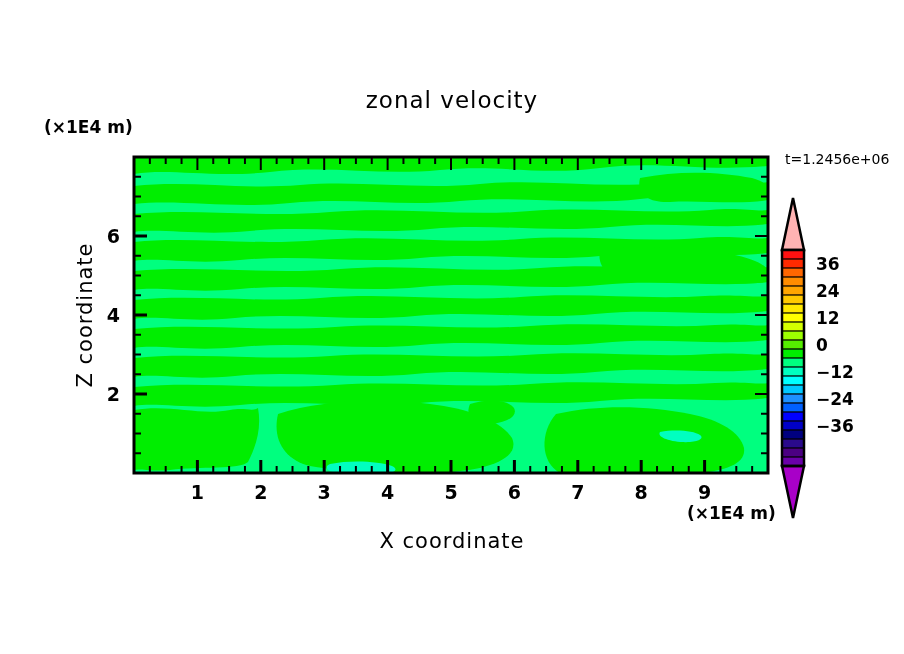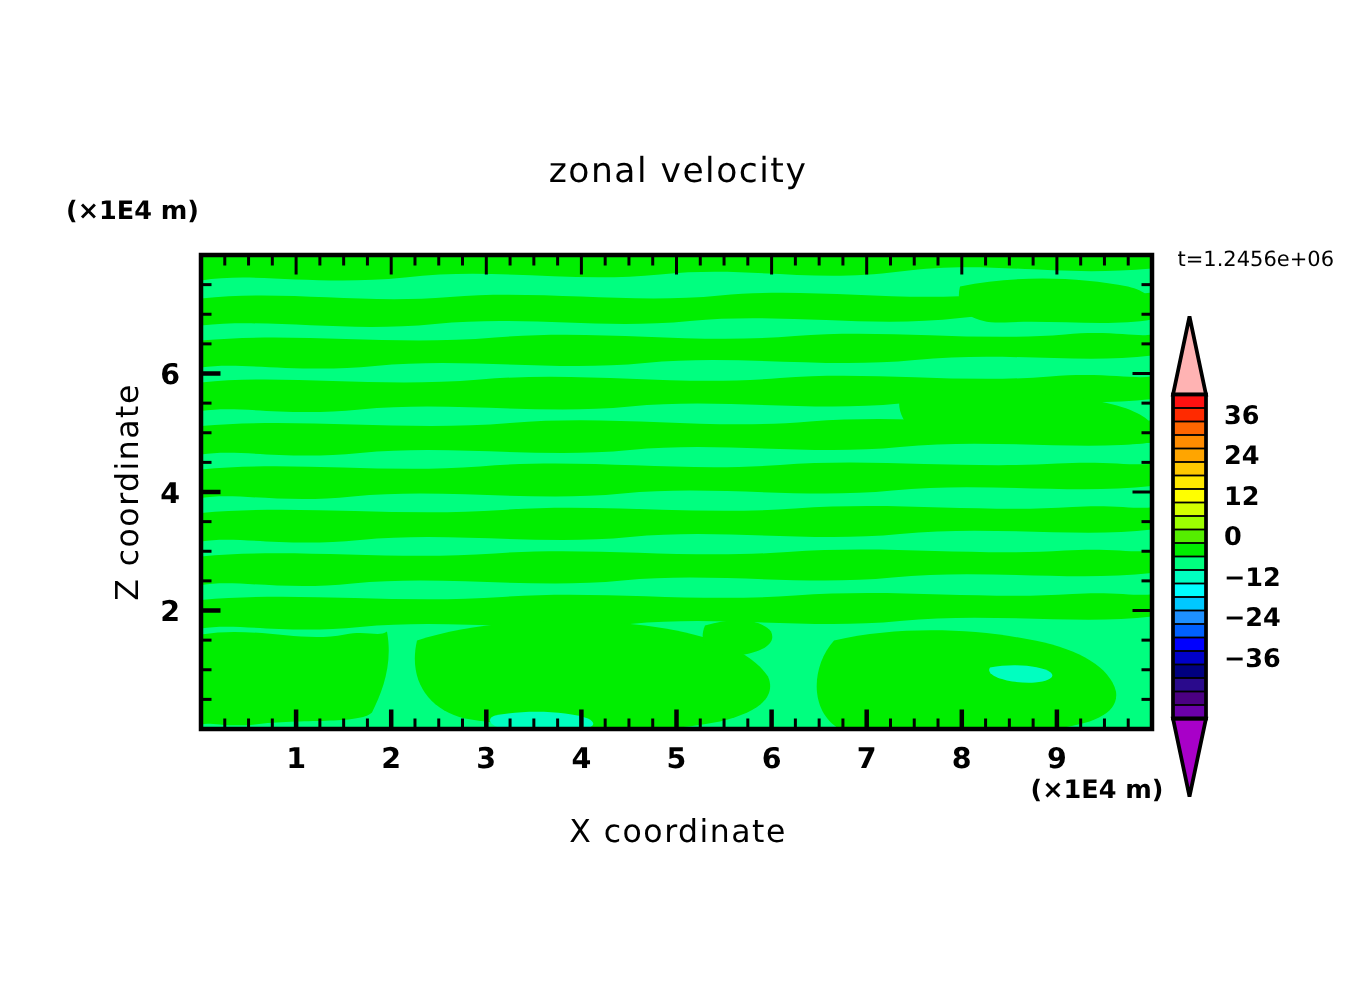--- a/index.html
+++ b/index.html
@@ -1,18 +1,18 @@
 <!DOCTYPE html>
 <html><head>
 <meta charset="utf-8">
 <style>
   html,body{margin:0;padding:0;background:#ffffff;}
   body{width:904px;height:654px;position:relative;overflow:hidden;
        font-family:"DejaVu Sans",sans-serif;color:#000;}
-  .plot-root{position:absolute;left:0;top:13px;width:904px;height:570px;}
+  .plot-root{position:absolute;left:0;top:0;width:904px;height:570px;}
   svg{display:block;}
   text{font-family:"DejaVu Sans",sans-serif;fill:#000;}
   .ttl{font-size:23px;letter-spacing:1px;}
   .axttl{font-size:21px;letter-spacing:1px;}
   .tick{font-size:19px;font-weight:bold;}
   .units{font-size:17px;font-weight:bold;}
   .tstamp{font-size:14px;}
   .cbl{font-size:17px;font-weight:bold;}
 </style>
 </head>

